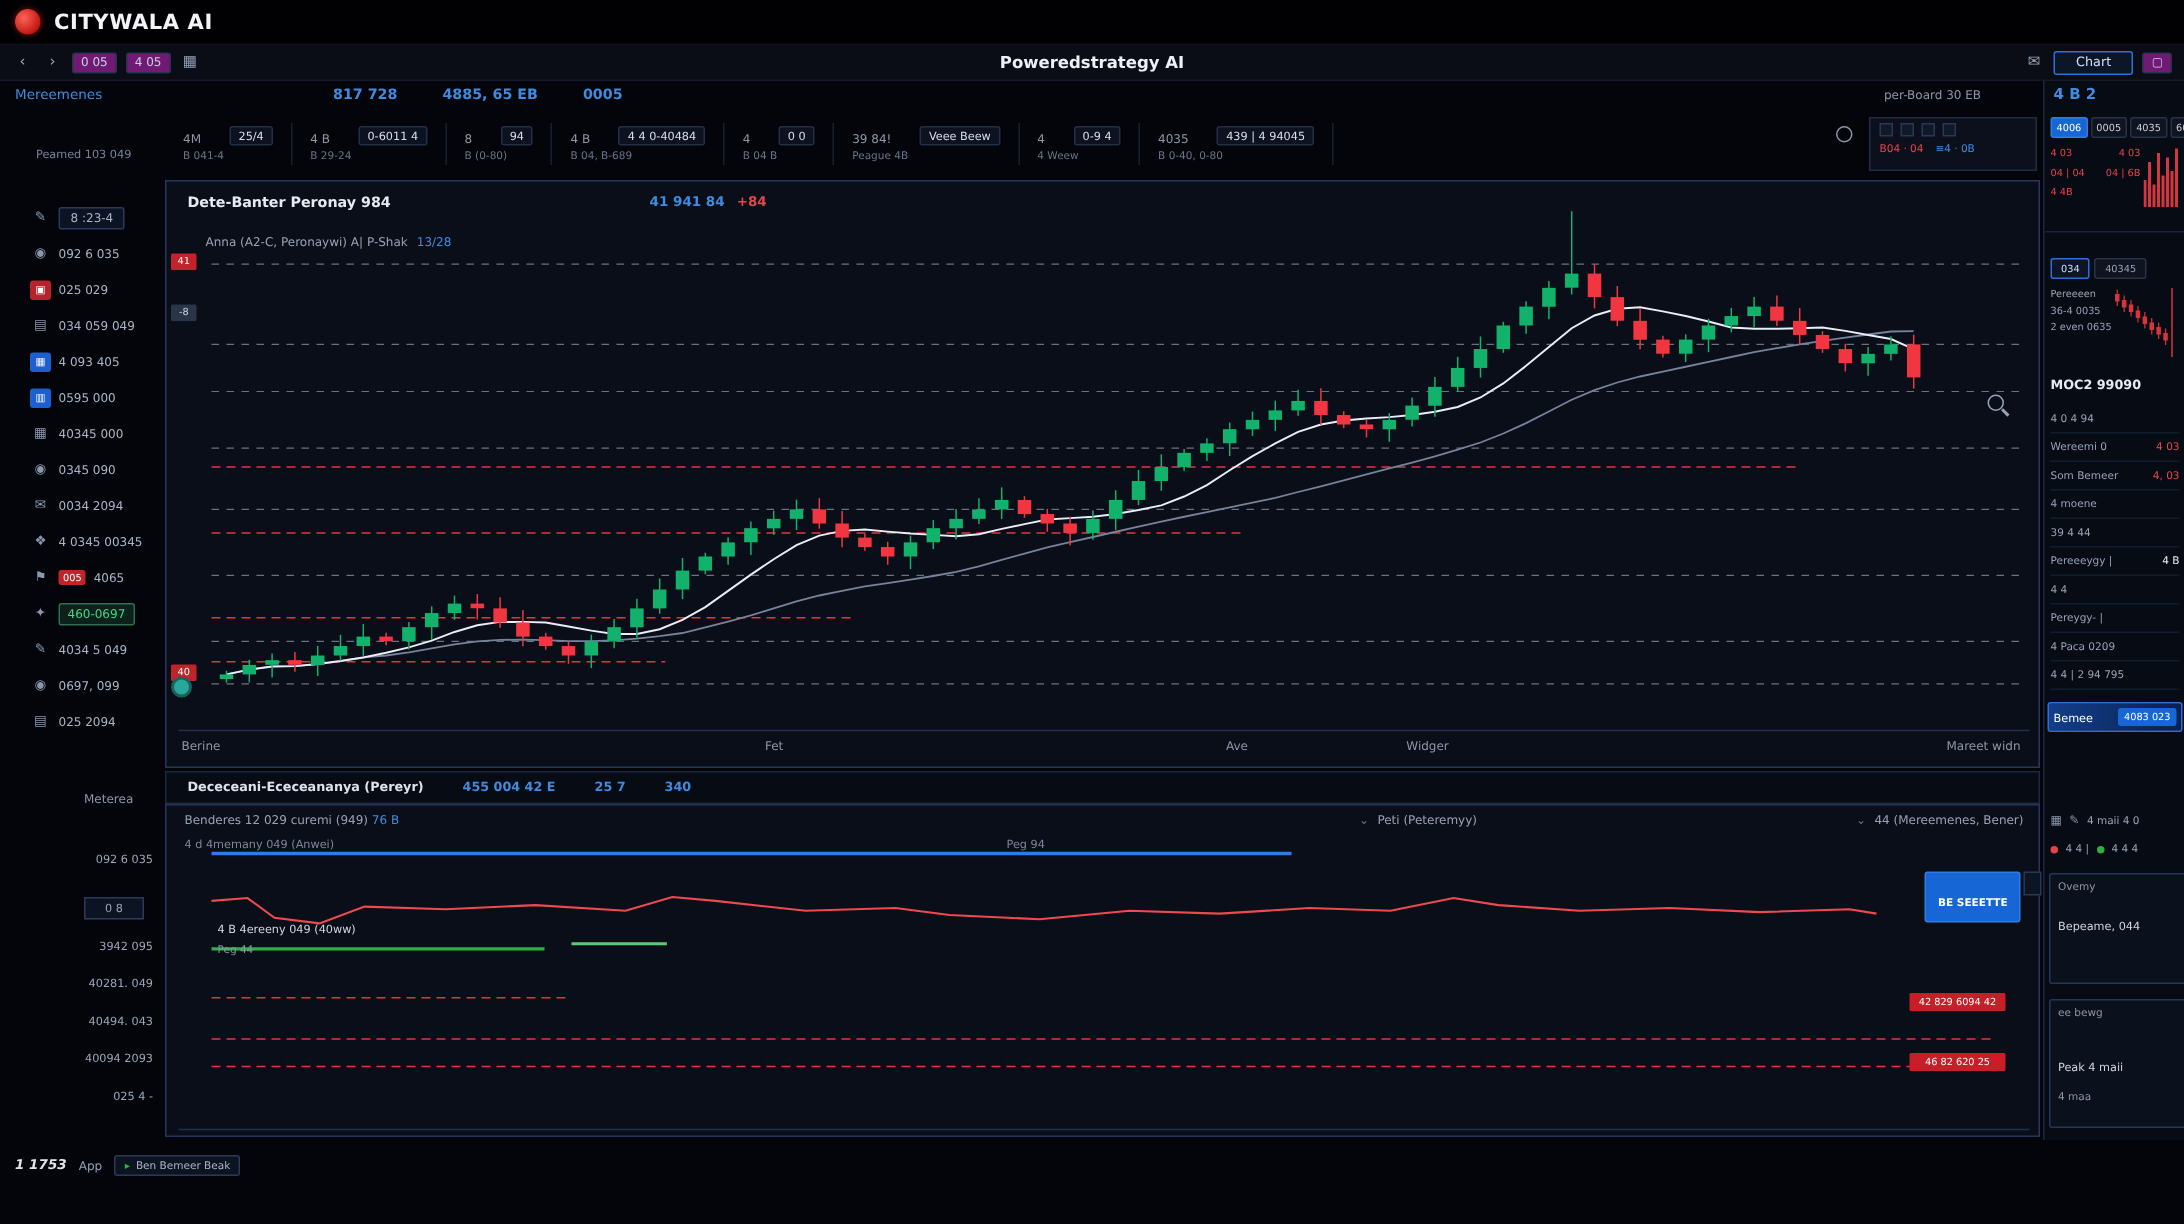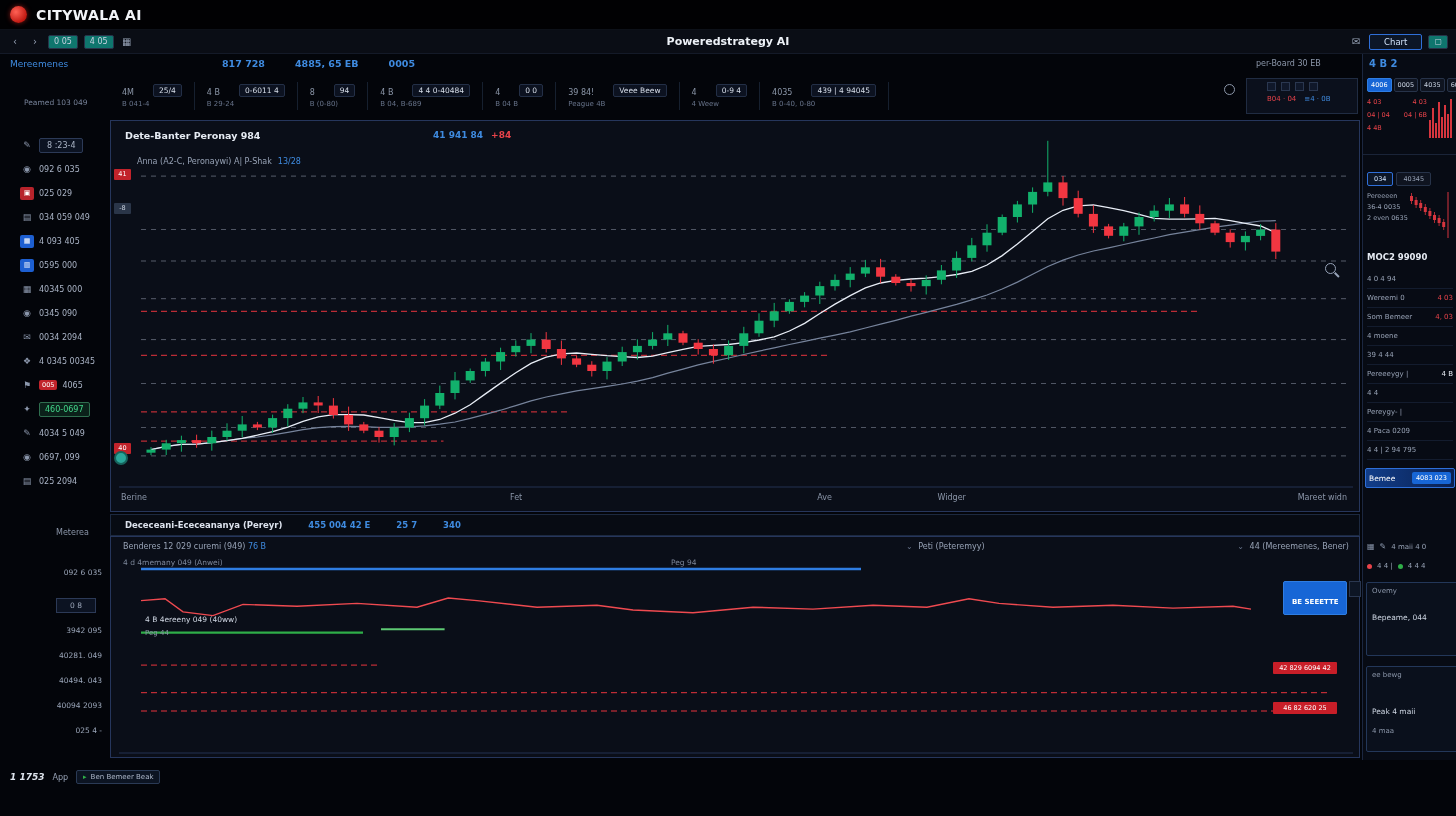--- a/index.html
+++ b/index.html
@@ -6,21 +6,21 @@
 body{width:1456px;height:816px;background:#03050a;overflow:hidden;font-family:"DejaVu Sans","Liberation Sans",sans-serif;color:#c3ccda;position:relative}
 .abs{position:absolute}
 .blue{color:#3f8be0}.red{color:#e8434a}.white{color:#e8edf5}
 
 .titlebar{left:0;top:0;width:1456px;height:30px;background:#010103;display:flex;align-items:center;gap:9px;padding:0 10px;border-bottom:1px solid #0d1119}
 .logo{width:17px;height:17px;border-radius:50%;background:radial-gradient(circle at 35% 35%,#ff6155,#bf1710 72%);box-shadow:0 0 5px rgba(220,40,30,.6)}
 .app-title{font-size:14px;font-weight:bold;color:#f2f4f8;letter-spacing:.4px}
 
 .navbar{left:0;top:30px;width:1456px;height:24px;background:#0a0d15;border-bottom:1px solid #141a28;display:flex;align-items:center;gap:6px;padding:0 8px}
 .nav-ic{color:#96a1b5;font-size:10px;min-width:14px;text-align:center;cursor:pointer}
-.chip{border:1px solid #273349;background:#0f766e;color:#c8d1e0;font-size:8px;line-height:1;padding:2px 5px;border-radius:2px;white-space:nowrap}
+.chip{border:1px solid #273349;background:#701a75;color:#c8d1e0;font-size:8px;line-height:1;padding:2px 5px;border-radius:2px;white-space:nowrap}
 .nav-center{position:absolute;left:50%;transform:translateX(-50%);font-size:11px;font-weight:bold;color:#edf1f7}
 .nav-right{position:absolute;right:8px;display:flex;align-items:center;gap:6px}
 .btn-outline{background:#0c1627;border:1px solid #2f6fd8;color:#cfe0f8;font-size:8.5px;padding:2px 14px;border-radius:2px;font-family:inherit;cursor:pointer}
 
 .subheader{left:0;top:54px;width:1456px;height:22px}
 .sh-link{position:absolute;left:10px;top:5px;font-size:9px;color:#3f8be0}
 .sh-vals{position:absolute;left:222px;top:4px;display:flex;gap:30px;font-size:9.5px;font-weight:bold;color:#3f8be0}
 .sh-note{position:absolute;left:1256px;top:5px;font-size:8px;color:#8b96a9}
 
 .sidebar{left:0;top:76px;width:110px;height:684px}
@@ -37,21 +37,21 @@
 .sb-stat{position:absolute;left:34px;width:68px;text-align:right;font-size:7.5px;color:#9aa5b8;white-space:nowrap}
 .sb-stat.boxed{border:1px solid #2c3a57;background:#0c1322;padding:2px 4px;width:40px;left:56px;text-align:center}
 
 .toolbar{left:110px;top:76px;width:1112px;height:40px;display:flex;align-items:center}
 .tgroup{padding:2px 12px;border-right:1px solid #16202f;display:flex;flex-direction:column;gap:3px;cursor:pointer}
 .tg-top{display:flex;align-items:flex-end;gap:19px}
 .tg-label{font-size:8px;color:#8b96a8;white-space:nowrap}
 .tg-value{font-size:7.5px;color:#d8dfea;border:1px solid #232f46;background:#0c1220;padding:1px 5px;border-radius:2px;white-space:nowrap}
 .tg-sub{font-size:7px;color:#67738a;white-space:nowrap}
 .circle-ic{left:1224px;top:84px;width:11px;height:11px;border:1.5px solid #8b96a8;border-radius:50%}
-.mini-panel{left:1246px;top:78px;width:112px;height:36px;border:1px solid #202c42;background:#0b101c;padding:3px 20px}
+.mini-panel{left:1246px;top:78px;width:112px;height:36px;border:1px solid #202c42;background:#0b101c;padding:3px 6px}
 .mini-squares{display:flex;gap:5px}
 .mini-sq{width:9px;height:9px;border:1px solid #2a3750;background:#10182a}
 .mini-vals{margin-top:4px;font-size:7px;display:flex;gap:8px}
 
 .panel{position:absolute;background:#0a0e18;border:1px solid #26365c}
 #main-panel{left:110px;top:120px;width:1250px;height:392px}
 #main-svg,#osc-svg{position:absolute;left:0;top:0}
 .ch-title{position:absolute;left:14px;top:9px;font-size:9.5px;font-weight:bold;color:#e6ebf3;white-space:nowrap}
 .ch-vals{position:absolute;left:322px;top:9px;font-size:9px;font-weight:bold;display:flex;gap:8px}
 .ch-sub{position:absolute;left:26px;top:36px;font-size:8px;color:#97a2b5;display:flex;gap:6px;white-space:nowrap}

